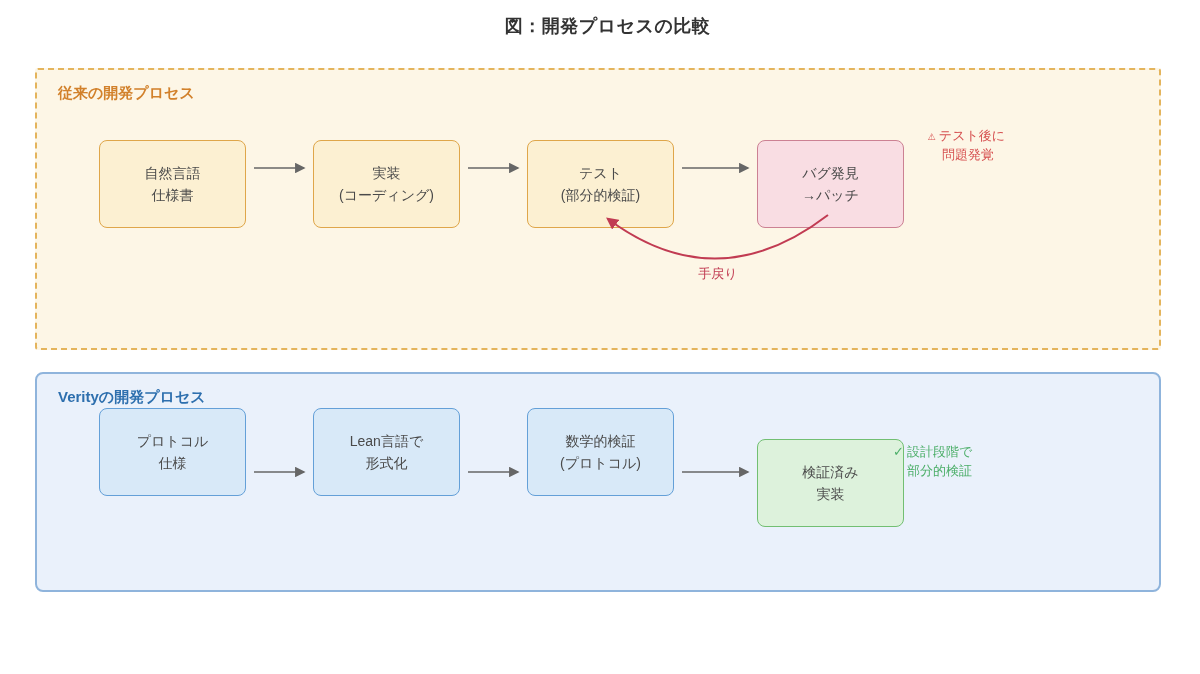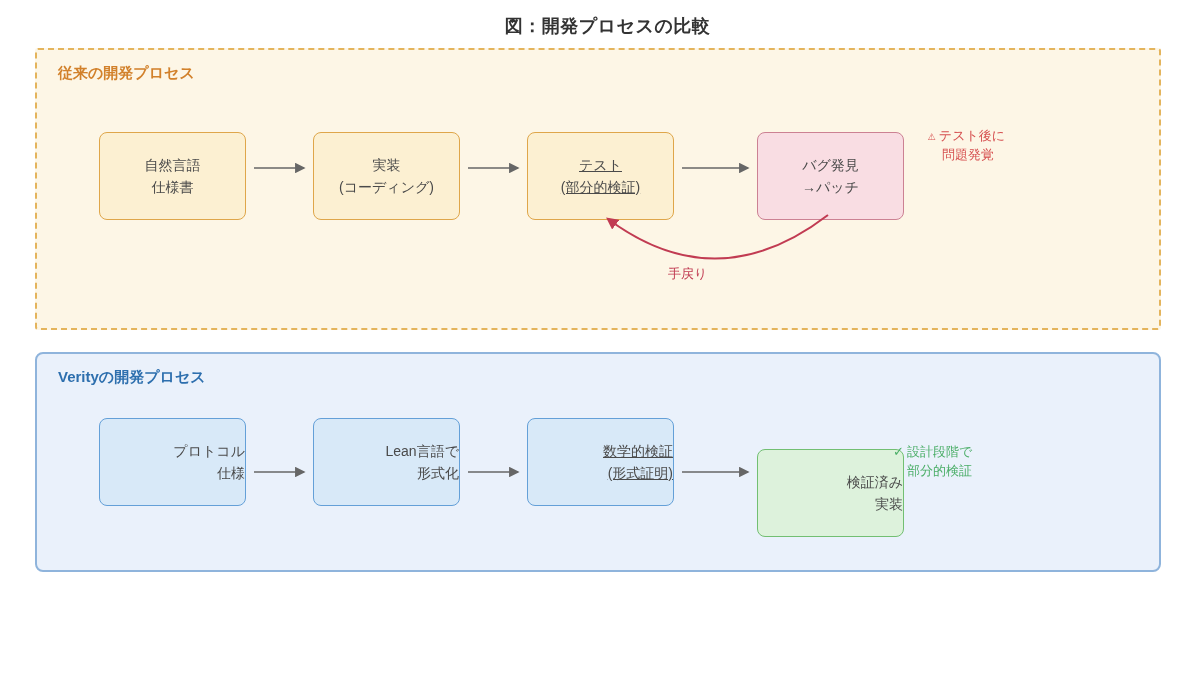--- a/index.html
+++ b/index.html
@@ -25,20 +25,21 @@
     font-size: 18px;
     font-weight: bold;
     color: var(--title-text, #333);
     letter-spacing: 0.5px;
   }
   .panel {
     position: absolute;
     left: 35px;
     width: 1126px;
     box-sizing: border-box;
+    margin-top: 20px;
   }
   .panel.traditional {
     top: 48px;
     height: 282px;
     background: var(--trad-bg, #fdf6e6);
     border: 2px dashed var(--trad-border, #e4b45c);
     border-radius: 3px;
   }
   .panel.verity {
     top: 352px;
@@ -66,25 +67,25 @@
     display: flex;
     flex-direction: column;
     align-items: center;
     justify-content: center;
     gap: 5px;
     font-size: 14px;
     color: var(--box-text, #4a4a4a);
     text-align: center;
     line-height: 1.2;
   }
-  .row-top .step-box { top: 132px; align-items: center; }
-  .row-bottom .step-box { top: 418px; align-items: flex-end; }
+  .row-top .step-box { top: 140px; align-items: center; }
+  .row-bottom .step-box { top: 408px; }
   .pos-1 { left: 99px; }
   .pos-2 { left: 313px; }
-  .pos-3 { left: 527px; text-decoration: underline; }
+  .pos-3 { left: 527px; }
   .pos-4 { left: 757px; }
 
   .box-yellow {
     background: var(--step-yellow-bg, #fcf0d2);
     border: 1.5px solid var(--step-yellow-border, #dfa64a);
   }
   .box-pink {
     background: var(--step-pink-bg, #f9dde3);
     border: 1.5px solid var(--step-pink-border, #cc8193);
   }
@@ -115,20 +116,21 @@
     color: var(--ok-green, #4bae68);
   }
   .annotation .line2 { padding-left: 14px; }
   .annotation .icon { margin-right: 3px; }
 
   .loop-label {
     position: absolute;
     left: 668px;
     top: 265px;
     width: 100px;
+    text-align: center;
     font-size: 13px;
     color: var(--loop-red, #c13b52);
     font-family: Liberation Serif, serif;
   }
 
   svg.arrow-layer {
     position: absolute;
     top: 0;
     left: 0;
     pointer-events: none;
@@ -184,21 +186,21 @@
     <div class="step-box box-blue pos-1">
       <span>プロトコル</span>
       <span>仕様</span>
     </div>
     <div class="step-box box-blue pos-2">
       <span>Lean言語で</span>
       <span>形式化</span>
     </div>
     <div class="step-box box-blue pos-3">
       <span>数学的検証</span>
-      <span>(形式証明)</span>
+      <span>(プロトコル)</span>
     </div>
     <div class="step-box box-green pos-4">
       <span>検証済み</span>
       <span>実装</span>
     </div>
   </div>
 
   <div class="annotation warn">
     <div>
       <span class="icon">⚠</span><span>テスト後に</span>

